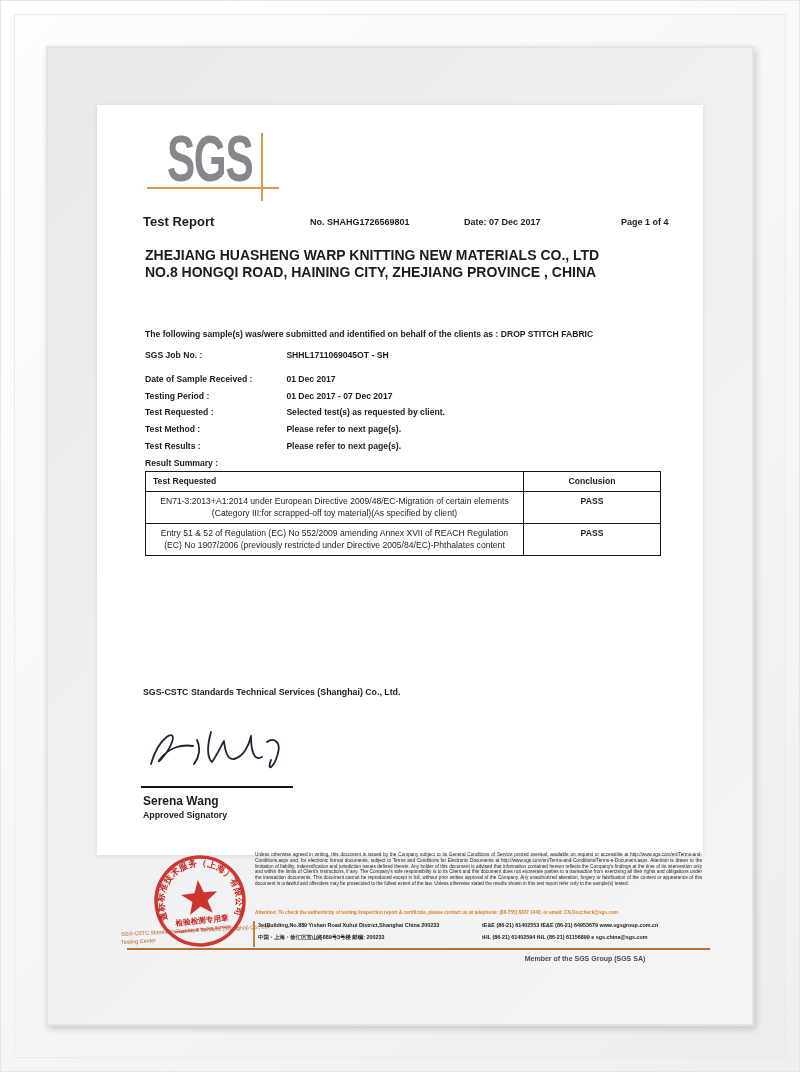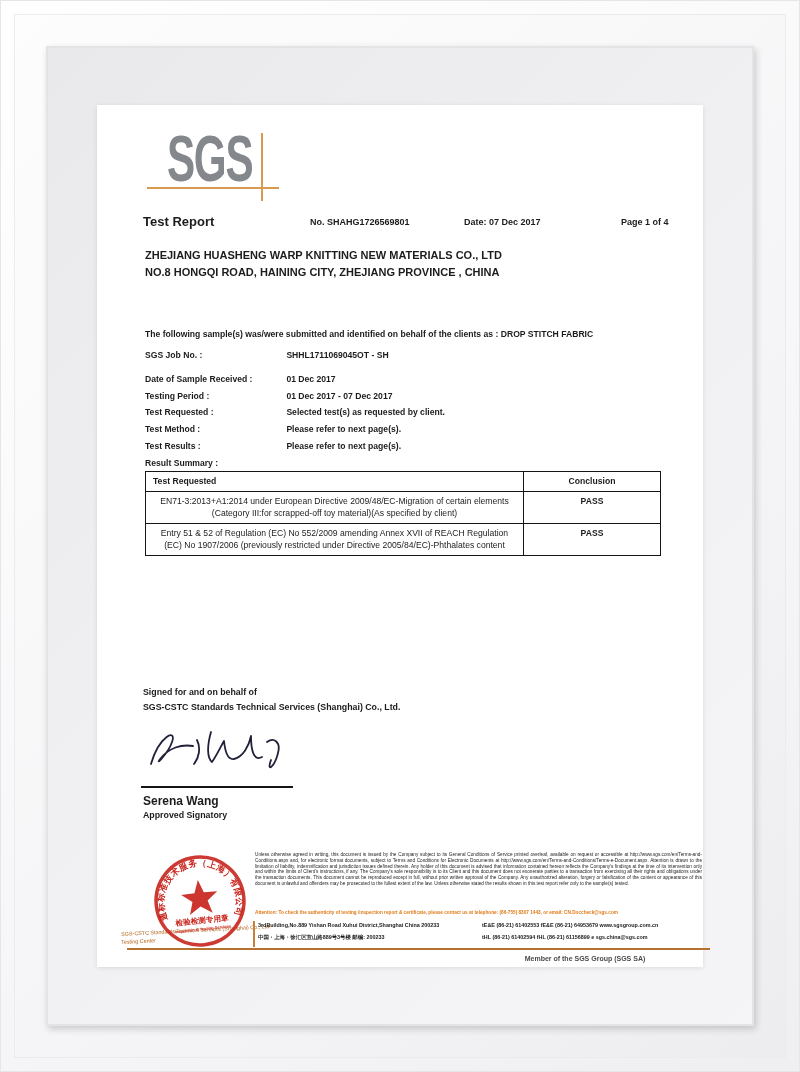--- a/index.html
+++ b/index.html
@@ -11,32 +11,32 @@
   }
   .scene{position:relative;width:800px;height:1072px;}
   
   .frame-outer{position:absolute;inset:0;background:linear-gradient(145deg,#ffffff 0%,#f7f7f9 55%,#efeff1 100%);box-shadow:inset 0 0 0 1px #e6e6e8;}
   .frame-band{position:absolute;inset:14px;background:linear-gradient(135deg,#fdfdfd 0%,#f5f5f7 60%,#ededef 100%);box-shadow:inset 0 0 0 1px #ebebed;}
   .frame-lip{position:absolute;inset:46px;background:#e4e4e7;box-shadow:2px 3px 7px rgba(0,0,0,.18);}
   .matte{position:absolute;inset:48px;background:linear-gradient(135deg,#e9e9eb 0%,#f0f0f2 45%,#f5f5f7 100%);}
   .matte:before{content:"";position:absolute;left:0;top:0;width:100%;height:100%;
     background:linear-gradient(45deg, rgba(0,0,0,.04) 0 1px, transparent 1px 100%) no-repeat;}
   
-  .document{position:absolute;left:97px;top:105px;width:606px;height:862px;background:#ffffff;box-shadow:0 1px 5px rgba(0,0,0,.10);color:#1c1c1e;}
+  .document{position:absolute;left:97px;top:105px;width:606px;height:750px;background:#ffffff;box-shadow:0 1px 5px rgba(0,0,0,.10);color:#1c1c1e;}
   .abs{position:absolute;}
   
   .sgs-logo{left:70px;top:26px;font-size:64px;line-height:56px;font-weight:700;color:#84878b;letter-spacing:-2px;transform:scaleX(.66);transform-origin:left top;}
   .logo-hline{left:50px;top:82px;width:132px;height:2px;background:#d79a4e;}
   .logo-vline{left:164px;top:28px;width:2px;height:68px;background:#d79a4e;}
   
   .title{left:46px;top:109px;font-size:13px;font-weight:700;}
   .hmeta{top:112px;font-size:9px;font-weight:600;}
   .h-no{left:213px;} .h-date{left:367px;} .h-page{left:484px;margin-left:40px;}
   
-  .client{left:48px;top:142px;font-size:11px;font-weight:600;line-height:17px;width:480px;}
+  .client{left:48px;top:142px;font-size:14px;font-weight:600;line-height:17px;width:480px;}
   .intro{left:48px;top:224px;font-size:8.6px;font-weight:600;width:520px;}
   
   .field{left:48px;font-size:8.6px;font-weight:600;width:520px;}
   .flabel{display:inline-block;width:139px;}
   .f-job{top:245px;} .f-0{top:269px;} .f-1{top:286px;} .f-2{top:302px;} .f-3{top:319px;} .f-4{top:336px;}
   .rsum{left:48px;top:353px;font-size:8.6px;font-weight:600;}
   
   table.results{left:48px;top:366px;width:516px;border-collapse:collapse;table-layout:fixed;}
   table.results th,table.results td{border:1.6px solid #151515;font-size:8.6px;line-height:12.5px;padding:3px 7px;vertical-align:top;text-align:center;}
   table.results th{text-align:left;font-weight:700;margin-top:12px;}
@@ -131,21 +131,20 @@
           <td class="ccol">PASS</td>
         </tr>
         <tr>
           <td>Entry 51 &amp; 52 of Regulation (EC) No 552/2009 amending Annex XVII of REACH Regulation (EC) No 1907/2006 (previously restricted under Directive 2005/84/EC)-Phthalates content</td>
           <td class="ccol">PASS</td>
         </tr>
       </tbody>
     </table>
 
     <div class="abs signedfor">
-      <div>Signed for and on behalf of</div>
       <div>SGS-CSTC Standards Technical Services (Shanghai) Co., Ltd.</div>
     </div>
 
     <svg class="abs sig-svg" width="170" height="60" viewBox="0 0 170 60">
       <path d="M10 44 C 18 16, 36 8, 31 22 C 27 34, 12 48, 20 38 C 28 28, 40 24, 52 26 M 56 20 C 60 28, 58 38, 53 44 M 70 12 C 66 26, 66 38, 71 42 C 76 35, 80 26, 83 21 C 84 30, 86 40, 93 39 C 102 37, 108 26, 110 16 C 110 28, 112 42, 121 37 M 126 22 C 133 17, 140 22, 137 33 C 134 46, 125 54, 130 40" fill="none" stroke="#20203a" stroke-width="1.8" stroke-linecap="round" stroke-linejoin="round"></path>
     </svg>
     <div class="abs sig-line"></div>
     <div class="abs sig-name">Serena Wang</div>
     <div class="abs sig-title">Approved Signatory</div>
 

